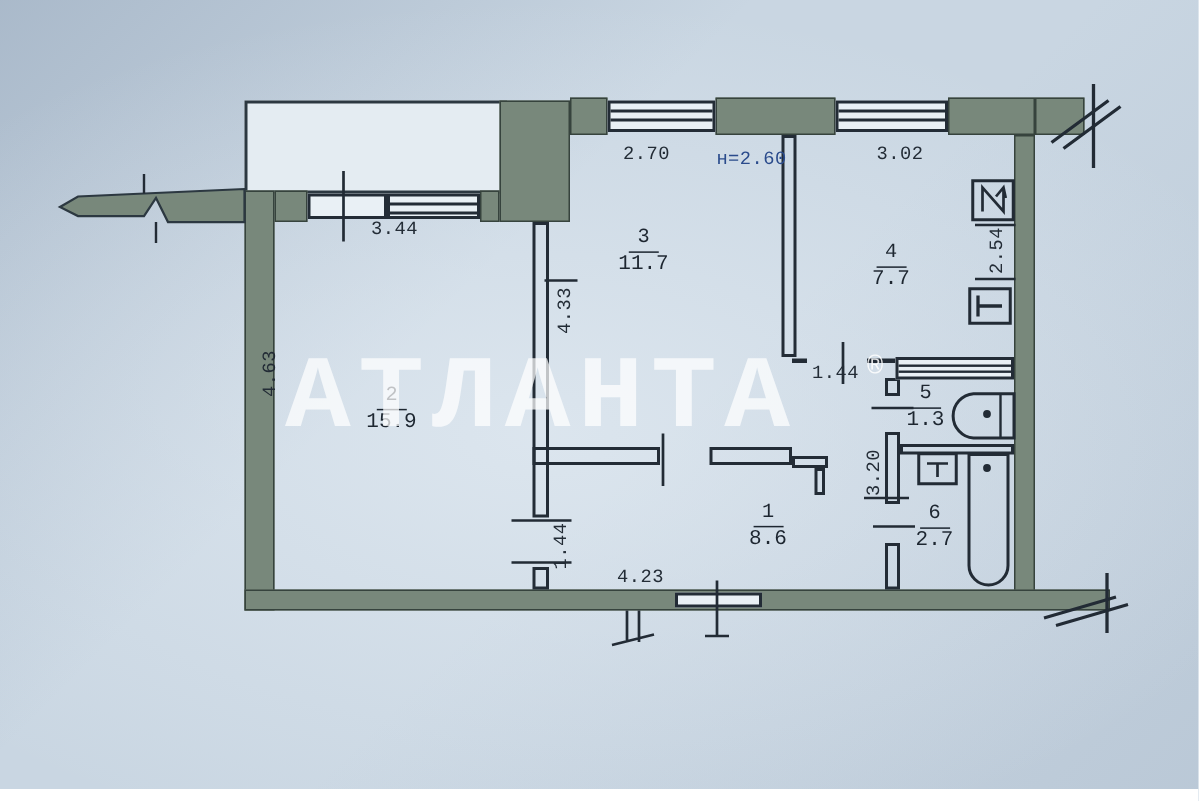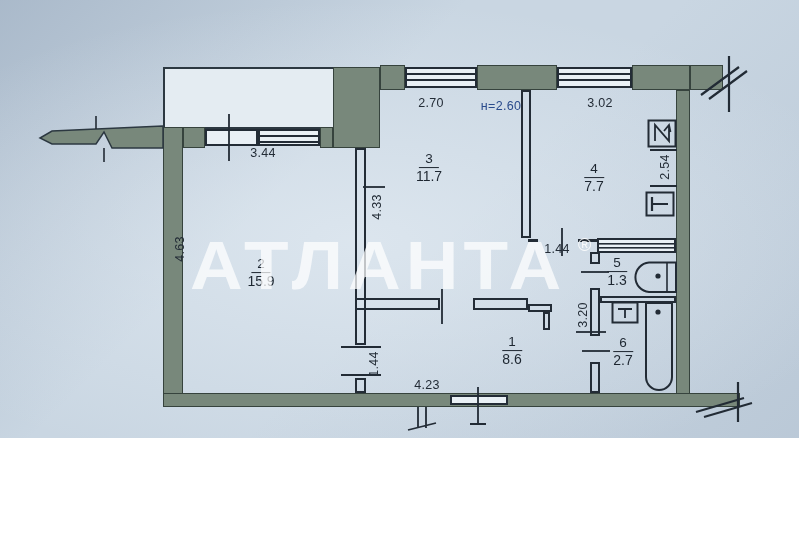--- a/index.html
+++ b/index.html
@@ -1,17 +1,17 @@
 <!DOCTYPE html>
 <html><head>
 <meta charset="utf-8">
 <style>
   html,body{margin:0;padding:0;}
-  .photo{position:relative;width:799px;height:438px;overflow:hidden;
-    font-family:Liberation Sans, sans-serif;
+  .photo{position:relative;width:799px;height:526px;overflow:hidden;
+    font-family:Liberation Mono, monospace;
     background:
       radial-gradient(120% 100% at 45% 55%, rgba(235,242,248,.55) 0%, rgba(235,242,248,0) 55%),
       linear-gradient(135deg, rgba(98,120,148,.30) 0%, rgba(98,120,148,0) 38%),
       linear-gradient(315deg, rgba(120,140,165,.18) 0%, rgba(120,140,165,0) 45%),
       #c9d6e2;}
   .photo::after{content:"";position:absolute;inset:0;pointer-events:none;
     background:radial-gradient(130% 115% at 50% 48%, rgba(0,0,0,0) 62%, rgba(55,75,100,.22) 100%);}
   
   .w{position:absolute;box-sizing:border-box;background:#78887b;border:1.5px solid #36433d;}
   

